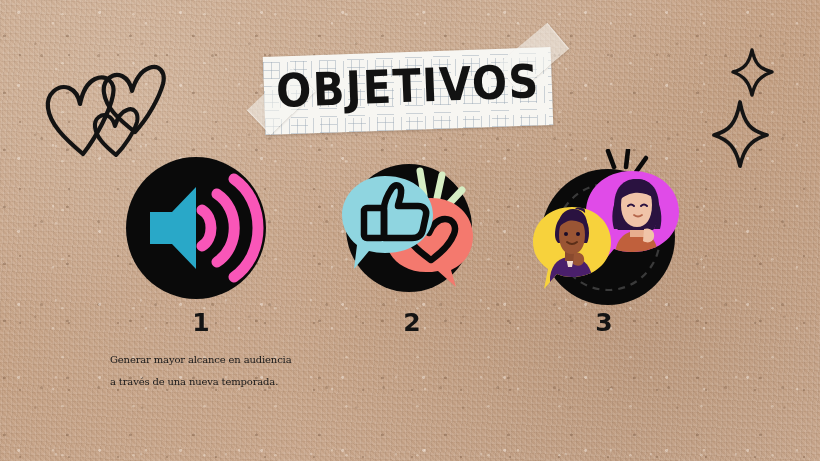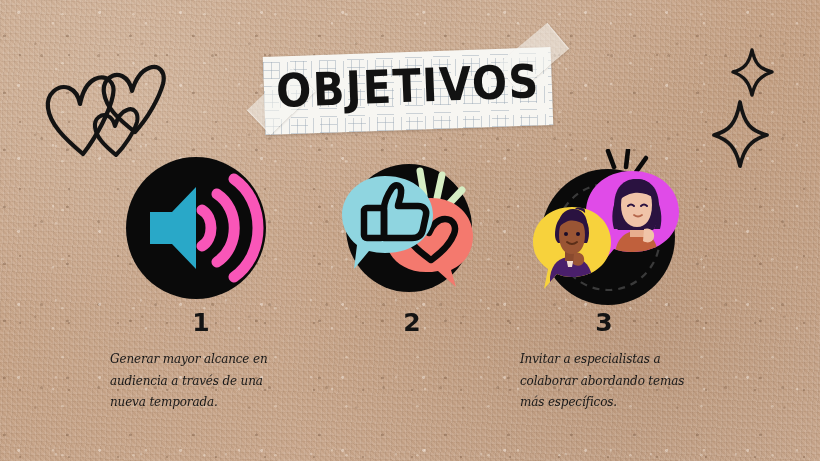--- a/index.html
+++ b/index.html
@@ -150,26 +150,25 @@
     line-height: 26px;
     width: 210px;
   }
   #column-1 .step-number { padding-right: 8px; }
   #column-2 .step-number { padding-right: 2px; }
   #column-3 .step-number { padding-right: 34px; }
 
   .step-text {
     margin-top: 13px;
     font-family: "DejaVu Serif", serif;
-    font-size: 12px;
+    font-size: 10px;
     line-height: 21.5px;
     color: #181818;
     width: 192px;
     letter-spacing: -.15px;
-    font-style: italic;
   }
   #column-1 .step-text { padding-left: 10px; }
   #column-2 .step-text { padding-left: 6px; }
   #column-3 .step-text { padding-left: 4px; width: 186px; }
 </style>
 </head>
 <body>
 
 <div id="slide">
 
@@ -312,17 +311,16 @@
               <circle cx="44" cy="85" r="2" fill="#1a0c28"></circle>
               <circle cx="56" cy="85" r="2" fill="#1a0c28"></circle>
               <path d="M45 93 q5 4 10 0" stroke="#5b2e18" stroke-width="2" fill="none" stroke-linecap="round"></path>
 
               <path d="M52 104 C58 102 63 106 62 112 C61 117 55 118 51 115 Z" fill="#9a5534"></path>
             </g>
           </g>
         </svg>
       </div>
       <div class="step-number">3</div>
-      <div class="step-text">Invitar a especialistas a colaborar abordando temas más específicos.</div>
     </div>
 
   </div>
 </div>
 
 </body></html>

